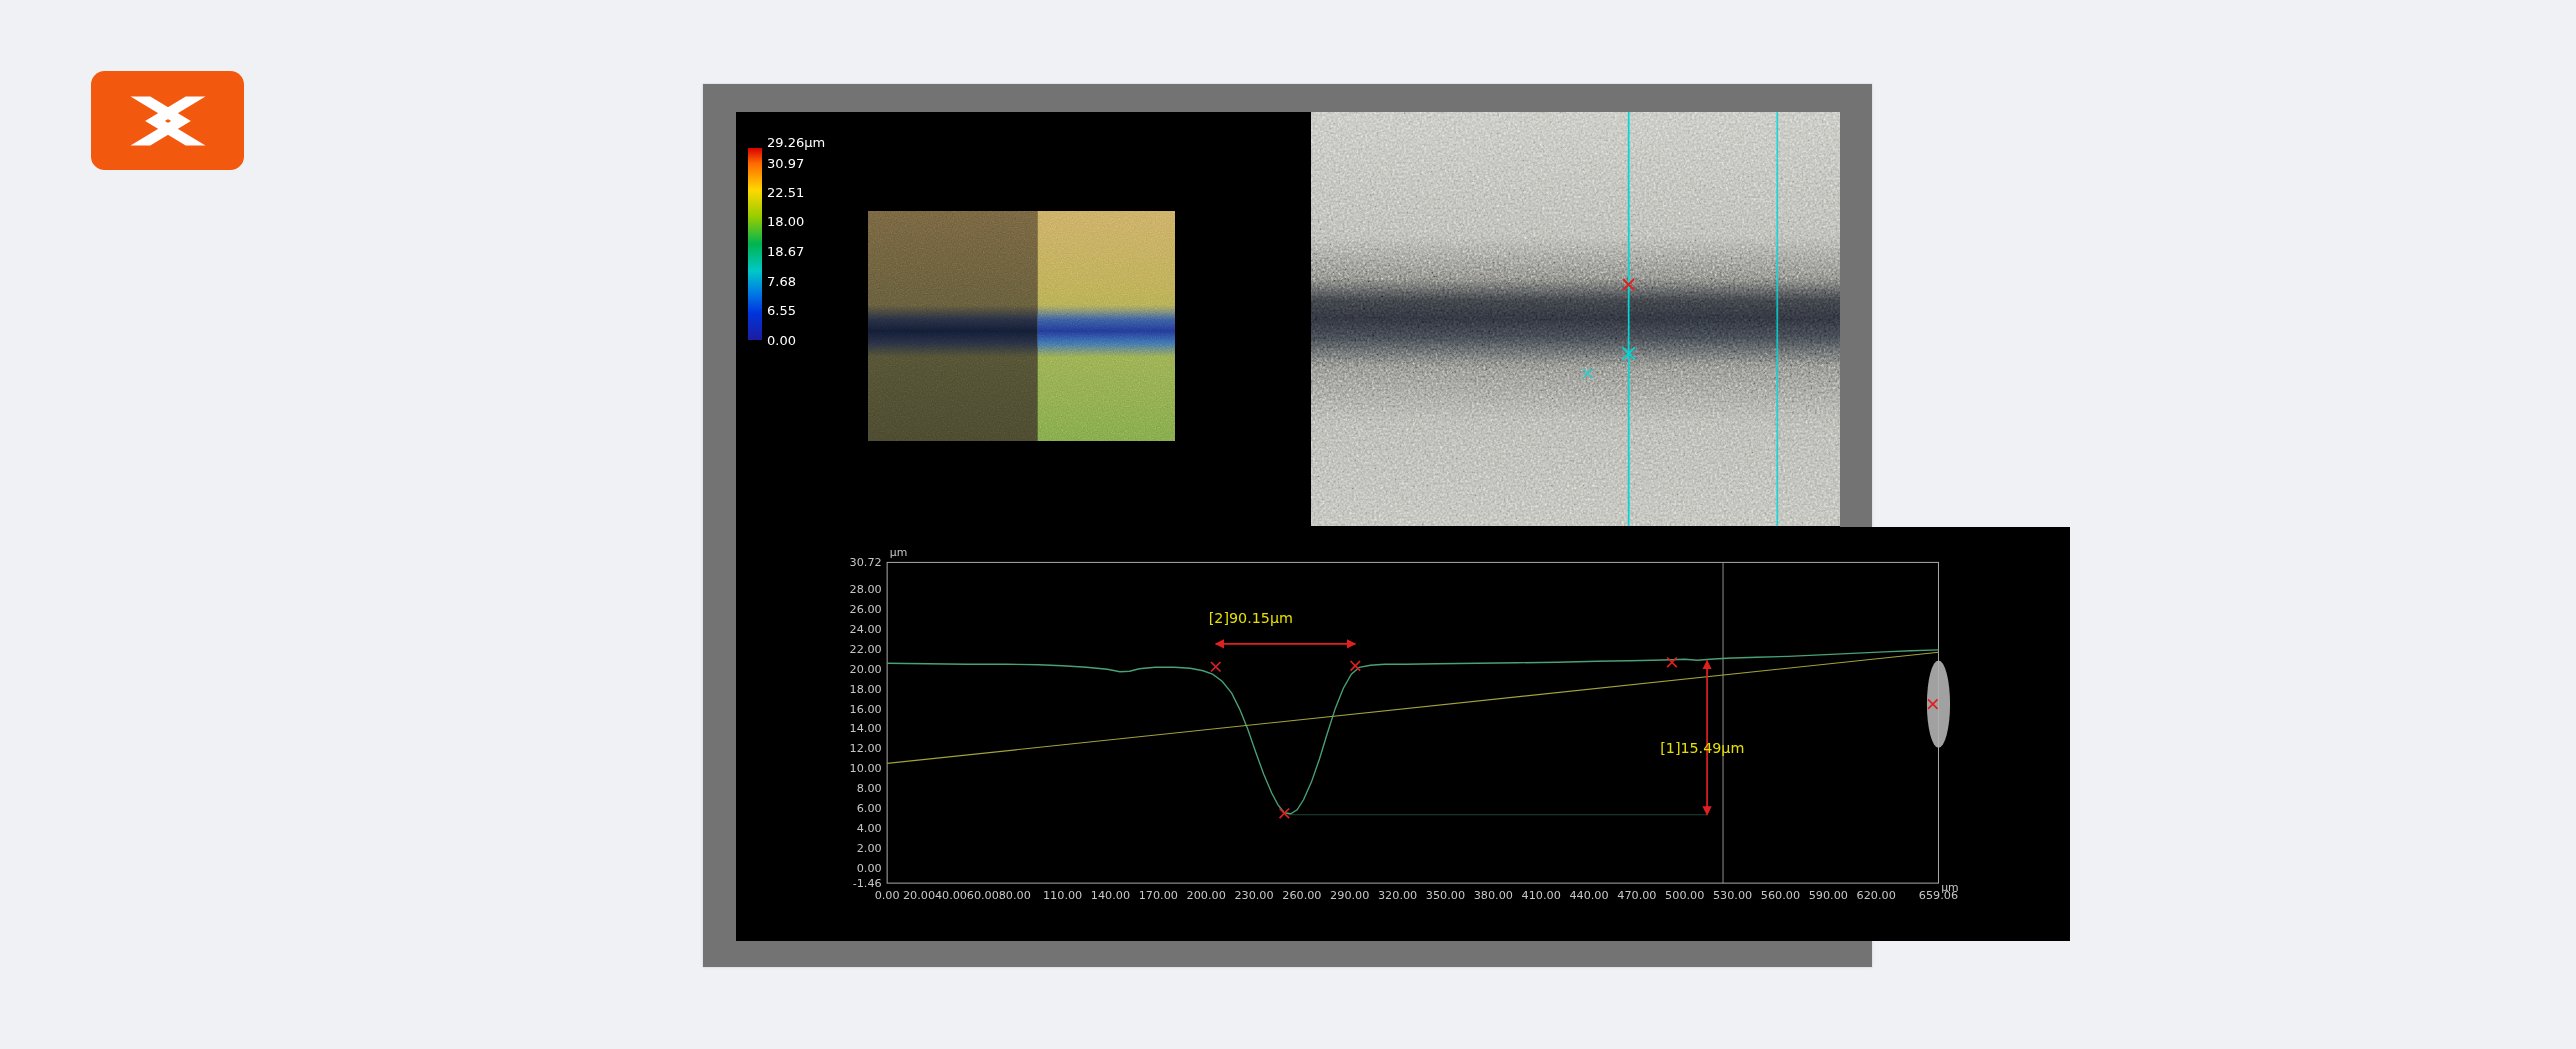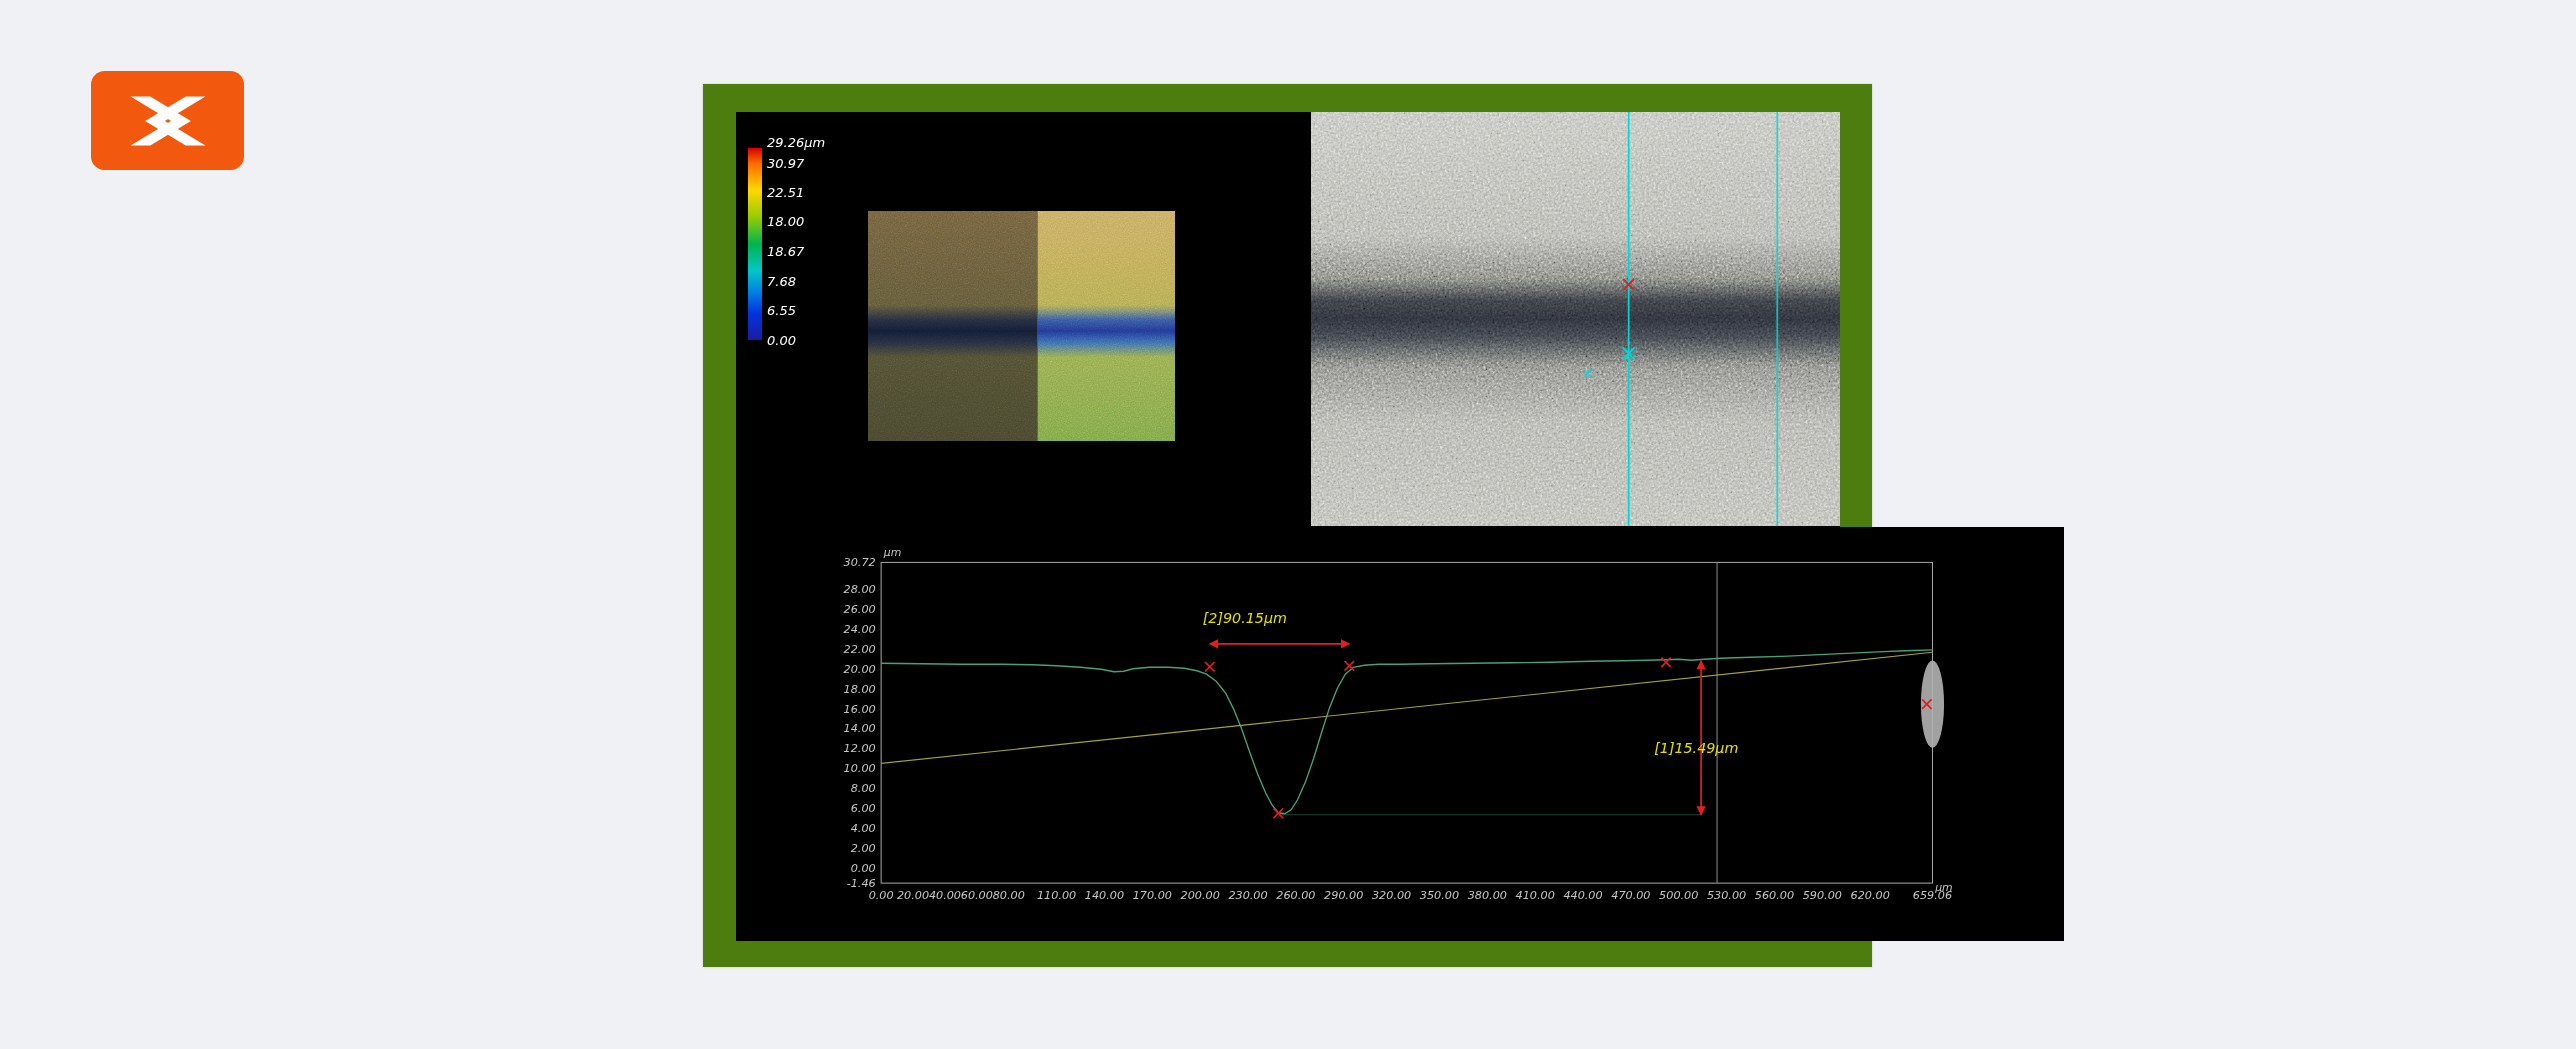--- a/index.html
+++ b/index.html
@@ -7,27 +7,27 @@
     width:2576px;height:1049px;position:relative;overflow:hidden;
     background:#eff1f4;font-family:"DejaVu Sans",sans-serif;
   }
   .logo{
     position:absolute;left:91px;top:71px;width:153px;height:99px;
     border-radius:13.6px;display:flex;align-items:center;justify-content:center;
   }
   .logo svg{width:120px;height:76px;display:block;}
   .card{
     position:absolute;left:703px;top:84px;width:1169px;height:883px;
-    background:#4d7c0f;box-shadow:0 0 0 0.7px #dde0e5, 0 1.4px 4.1px rgba(0,0,0,.07);font-style:italic;
+    background:#737373;box-shadow:0 0 0 0.7px #dde0e5, 0 1.4px 4.1px rgba(0,0,0,.07);
   }
   .workspace{position:absolute;left:33px;top:28px;width:1104px;height:829px;background:#000;}
   .panel{position:absolute;background:#000;}
   #tl{left:0;top:0;width:572px;height:414px;}
   #tr{left:575px;top:0;width:529px;height:414px;overflow:hidden;}
-  #chart-panel{left:0;top:415px;width:1328px;height:414px;}
+  #chart-panel{left:6px;top:415px;width:1328px;height:414px;}
   .legend-bar{position:absolute;left:11.6px;top:36px;width:14.3px;height:192px;}
   .legend-label{position:absolute;left:31px;color:#ffffff;font-size:13px;line-height:15px;white-space:nowrap;}
   .specimen{position:absolute;left:132px;top:99px;width:307px;height:230px;}
   svg.fill{width:100%;height:100%;display:block;}
   .ax{fill:#c6c6c6;font-size:16.5px;font-family:"DejaVu Sans",sans-serif;}
   .ax-unit{fill:#c6c6c6;font-size:16px;font-family:"DejaVu Sans",sans-serif;}
   .mlabel{font-size:21px;font-family:"DejaVu Sans",sans-serif;}
 </style>
 </head>
 <body>

